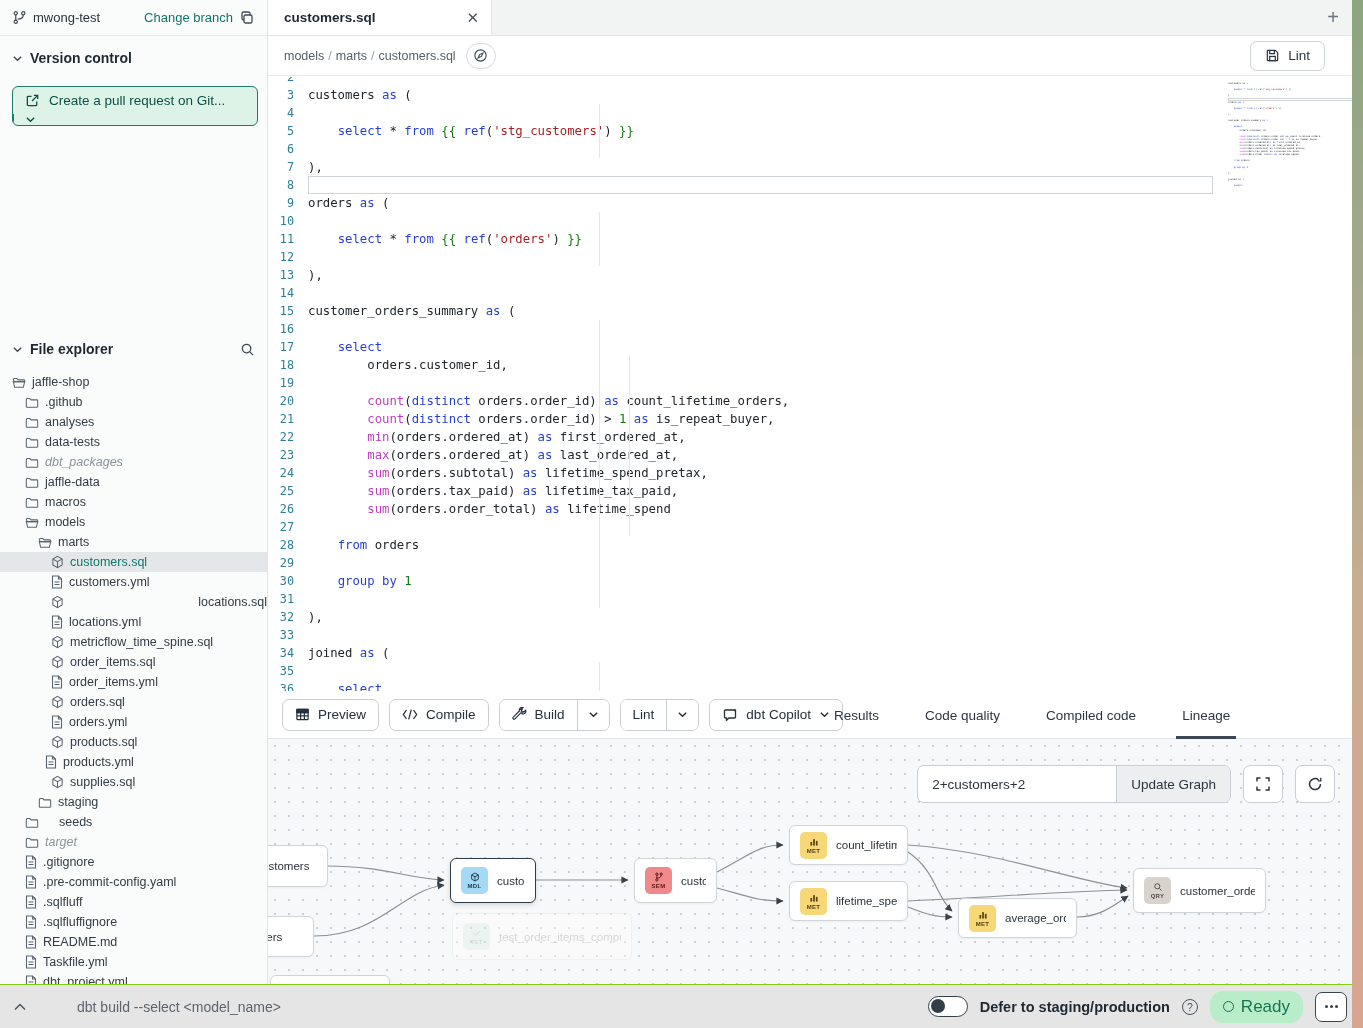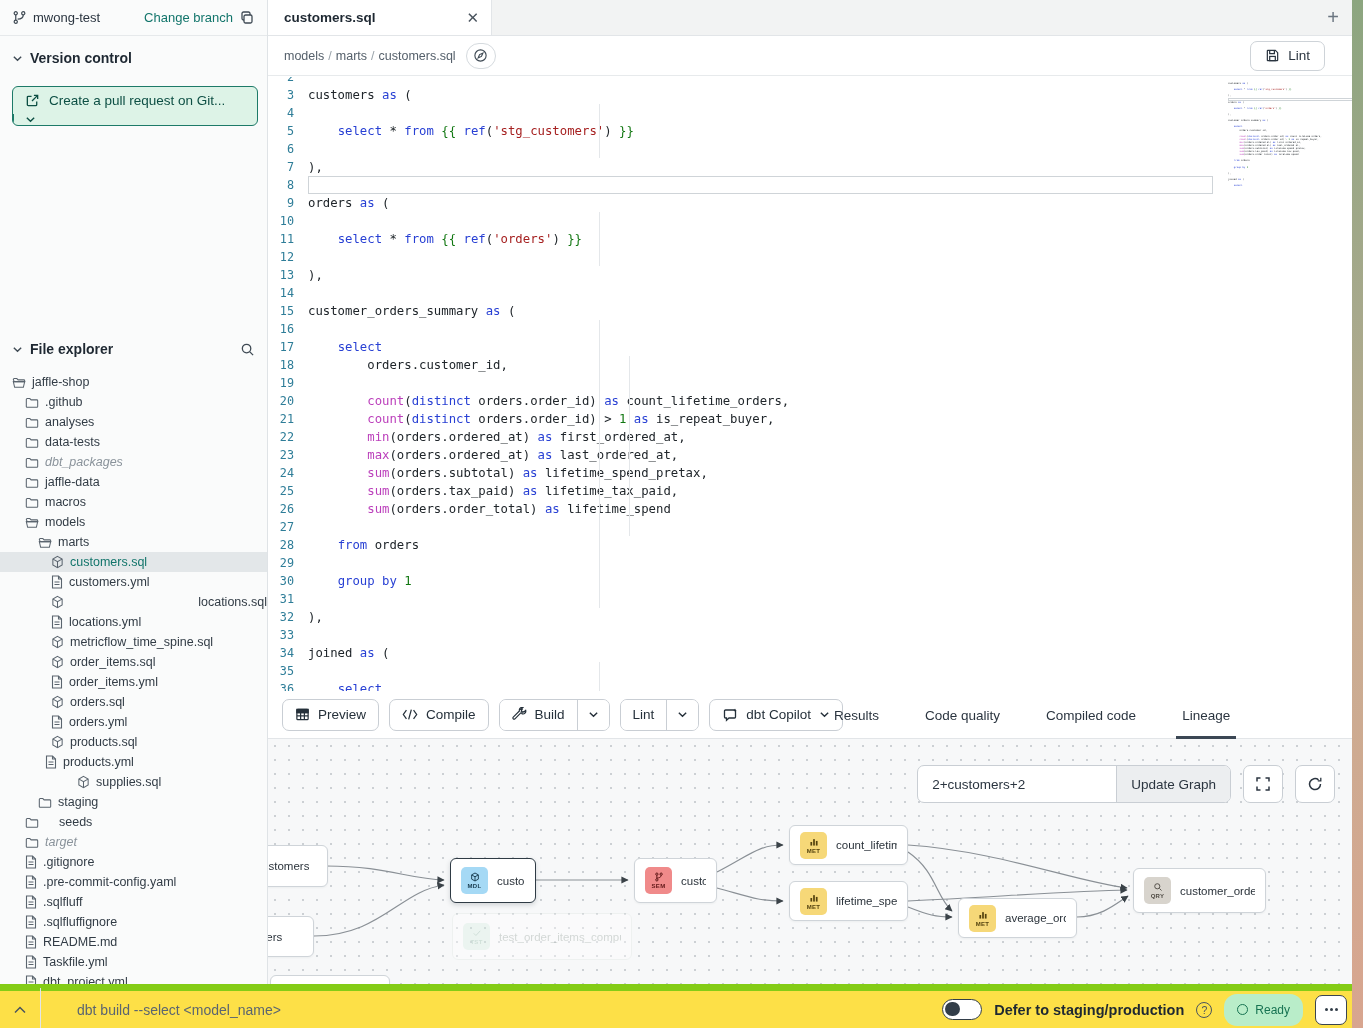--- a/index.html
+++ b/index.html
@@ -77,30 +77,30 @@
   .node.ghost .nlabel { color:#9aa49e; }
   .badge { width:27px; height:27px; border-radius:5px; display:flex; flex-direction:column; align-items:center; justify-content:center; gap:1px; flex:0 0 auto; }
   .badge .btxt { font-size:6px; font-weight:700; letter-spacing:.3px; line-height:1; }
   .lin-controls { position:absolute; right:28px; top:26px; display:flex; gap:12px; z-index:3; }
   .sel-group { display:flex; height:38px; border:1px solid #c9ced4; border-radius:7px; overflow:hidden; background:#fff; }
   .sel-input { width:198px; padding:0 14px; font-size:13.5px; color:#2b3540; display:flex; align-items:center; }
   .sel-update { padding:0 14px; background:#eceef0; border-left:1px solid #c9ced4; font-size:13.5px; color:#2b3540; display:flex; align-items:center; cursor:pointer; }
   .sq-btn { width:40px; height:38px; border:1px solid #c9ced4; border-radius:7px; background:#fff; display:flex; align-items:center; justify-content:center; cursor:pointer; }
 
   
-  #bottombar { position:absolute; left:0; bottom:0; width:1363px; height:44px; background:#fde047; border-top:7px solid #84cc16; display:flex; align-items:center; z-index:6; }
+  #bottombar { position:absolute; left:0; bottom:0; width:1363px; height:44px; background:#e5e5e5; border-top:1px solid #84cc16; display:flex; align-items:center; z-index:6; }
   .bb-collapse { width:40px; display:flex; align-items:center; justify-content:center; color:#4a545e; cursor:pointer; }
   .bb-divider { width:1px; height:44px; background:#e2e5e8; }
   .bb-cmd { font-size:14px; color:#5b6570; margin-left:36px; flex:1; }
   .bb-right { display:flex; align-items:center; gap:12px; margin-right:16px; }
   .toggle { width:40px; height:21px; border:1.6px solid #333e49; border-radius:11px; background:#fff; position:relative; cursor:pointer; }
   .toggle .knob { position:absolute; left:2px; top:1.7px; width:14.5px; height:14.5px; border-radius:50%; background:#333e49; }
   .defer-label { font-size:14.5px; font-weight:700; color:#1e2832; }
   .help-icon { width:16px; height:16px; border:1.2px solid #4a545e; border-radius:50%; color:#4a545e; font-size:10.5px; display:flex; align-items:center; justify-content:center; cursor:pointer; }
-  .ready-pill { height:26px; border-radius:13px; background:#b9edc9; color:#177352; font-size:12px; display:flex; align-items:center; gap:7px; padding:16px 13px; }
+  .ready-pill { height:26px; border-radius:13px; background:#b9edc9; color:#177352; font-size:17px; display:flex; align-items:center; gap:7px; padding:16px 13px; }
   .ready-dot { width:11px; height:11px; border:1.4px solid #177352; border-radius:50%; }
   .dots-btn { width:32px; height:30px; border:1px solid #3a4450; border-radius:7px; background:#fff; display:flex; align-items:center; justify-content:center; gap:2px; cursor:pointer; }
   .dots-btn i { width:3px; height:3px; background:#333e49; border-radius:50%; }
 
   
   #edge-strip { position:absolute; right:0; top:0; width:11px; height:1028px; z-index:9;
     background:linear-gradient(#8ca57f 0%, #a7a98c 30%, #c9ad92 60%, #d8a58f 100%); }
 </style>
 </head>
 <body>
@@ -330,21 +330,21 @@
       </div>
       <div class="trow" style="padding-left: 45px;">
         <span class="ticon">
           <svg width="12" height="14" viewBox="0 0 12 14" fill="none" stroke="#5a646e" stroke-width="1.1">
             <path d="M1.5 1h6l3 3v9h-9z"></path>
             <path d="M7.5 1v3h3M3.5 7h5M3.5 9.5h5"></path>
           </svg>
         </span>
         <span class="tlabel">products.yml</span>
       </div>
-      <div class="trow" style="padding-left: 77px;">
+      <div class="trow" style="padding-left: 51px;">
         <span class="ticon">
           <svg width="13" height="14" viewBox="0 0 14 15" fill="none" stroke="#5a646e" stroke-width="1.1">
             <path d="M7 1.5l5 2.8v6.4l-5 2.8-5-2.8V4.3z"></path>
             <path d="M2.2 4.4L7 7.2l4.8-2.8M7 7.2v6.2"></path>
           </svg>
         </span>
         <span class="tlabel">supplies.sql</span>
       </div>
       <div class="trow" style="padding-left: 38px;">
         <span class="ticon">

